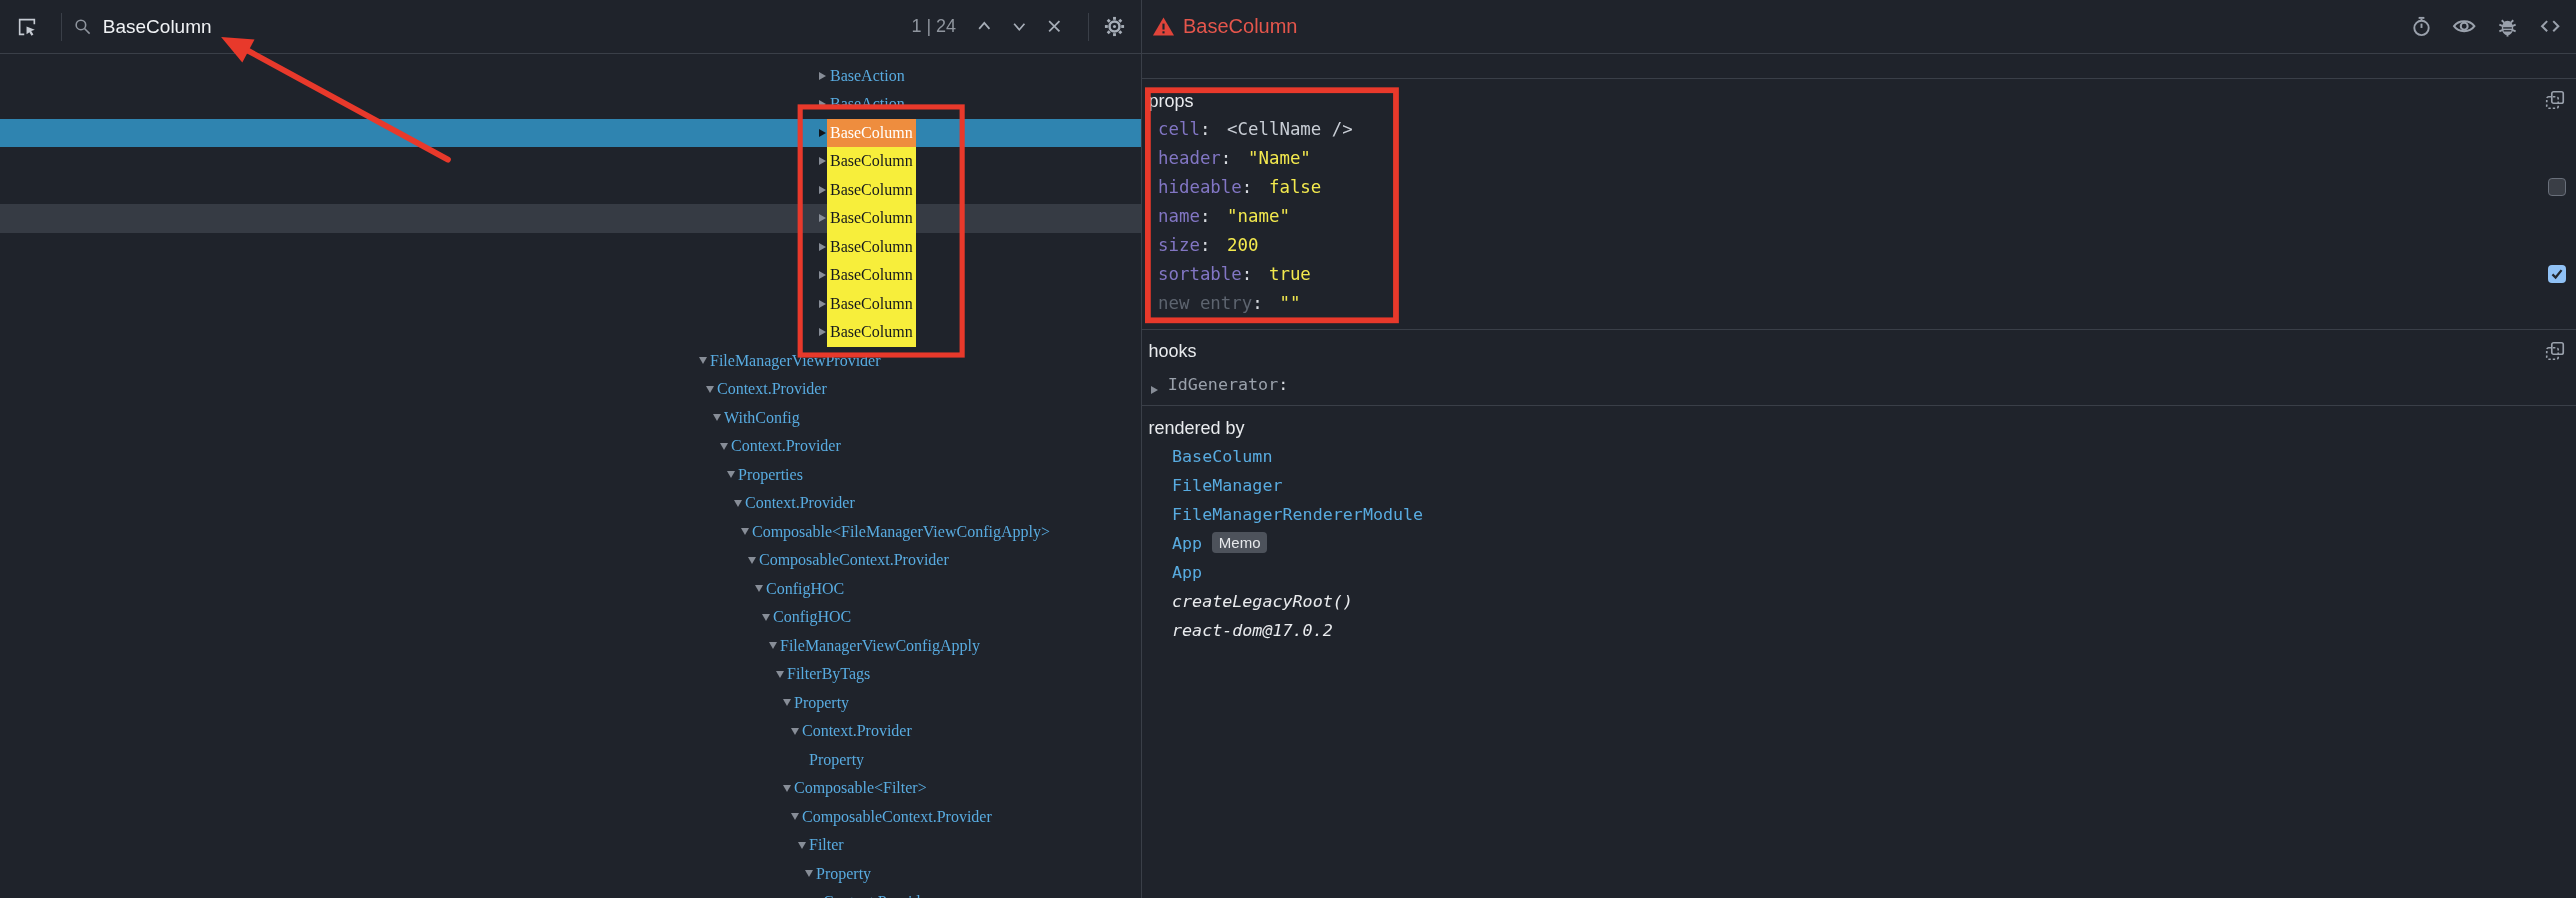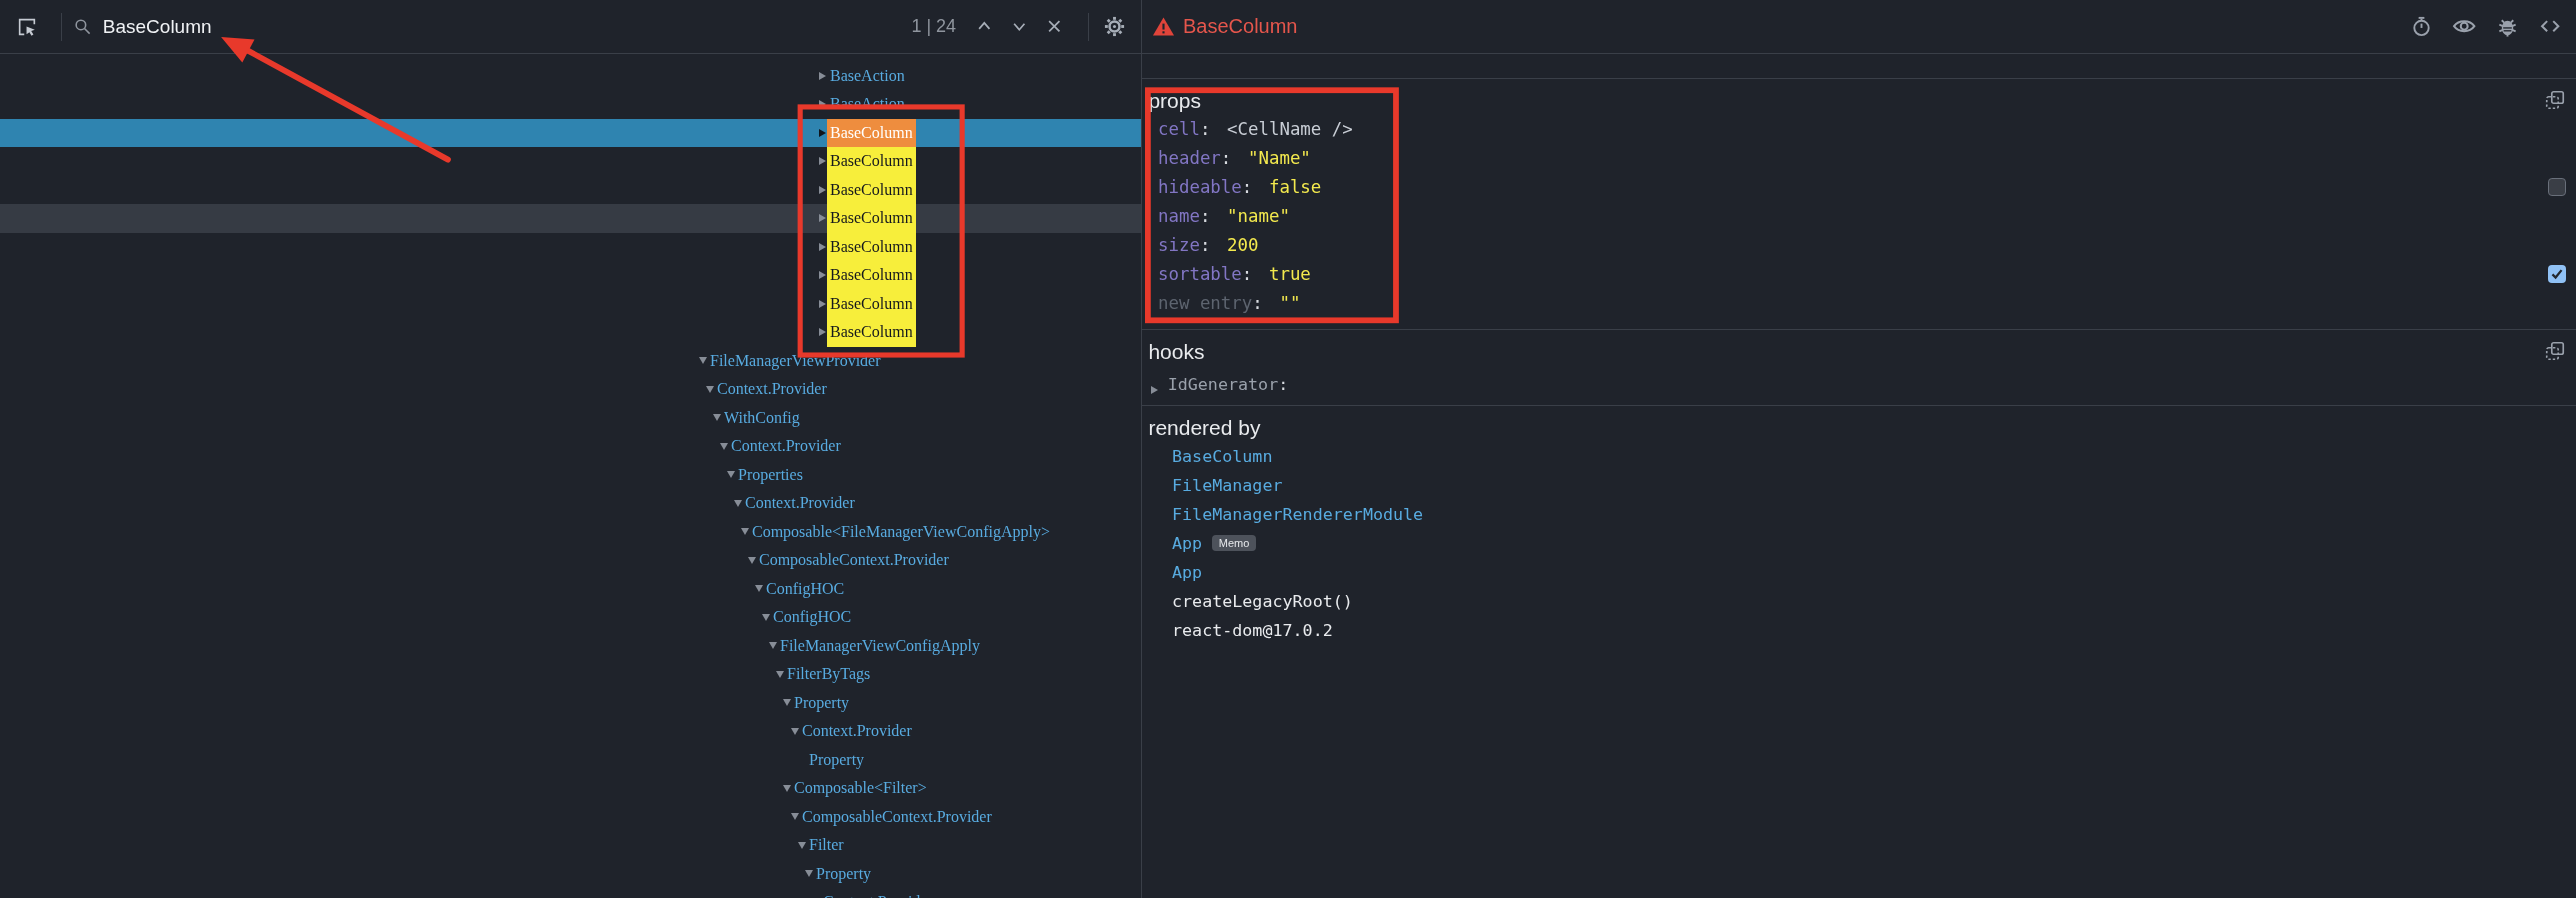--- a/index.html
+++ b/index.html
@@ -39,35 +39,35 @@
   .lbl{font-family:Liberation Serif, serif;font-size:16px;color:var(--blue);height:100%;display:flex;align-items:center;padding:0 3.2px;margin-left:-3.2px;white-space:pre;}
   .row.sel .lbl{color:#fff;}
   .lbl.hl-y{background:var(--yellow);color:var(--hltext);}
   .lbl.hl-o{background:var(--orange);color:var(--hltext);}
 
   
   #rp{position:absolute;left:1142px;top:54px;right:0;bottom:0;overflow:hidden;}
   #rp .gap{height:25px;border-bottom:1.3px solid var(--divider);}
   .section{position:relative;border-bottom:1.3px solid var(--divider);padding:9px 0 11.6px 0;}
   .section:last-child{border-bottom:none;}
-  .sec-title{color:var(--white);font-size:21px;padding-left:6.4px;height:26px;display:flex;align-items:center;}
+  .sec-title{color:var(--white);font-size:18px;padding-left:6.4px;height:26px;display:flex;align-items:center;}
   .prow{height:29px;display:flex;align-items:center;padding-left:16px;position:relative;font-family:"DejaVu Sans Mono",monospace;font-size:17.4px;white-space:pre;}
   .pkey{color:var(--purple);}
   .pkey.dim{color:var(--dim);}
   .pcolon{color:#d8dbe0;}
   .pval{margin-left:16.7px;}
   .pval.string,.pval.boolean,.pval.number{color:var(--val);}
   .pval.element{color:var(--elem);}
   .hrow{height:29px;display:flex;align-items:flex-end;padding-left:9px;font-family:"DejaVu Sans Mono",monospace;font-size:16.7px;}
   .hrow .tw{width:16.7px;}
   .hkey{color:var(--graytxt);}
   .rrow{height:29px;display:flex;align-items:center;padding-left:30px;font-family:"DejaVu Sans Mono",monospace;font-size:16.7px;}
   .rrow .link{color:var(--blue);cursor:pointer;}
-  .rrow .plain{color:var(--white);}
-  .memo-badge{background:var(--badge);color:#e6e8eb;font-family:"Liberation Sans",sans-serif;font-size:11px;border-radius:3.9px;padding:1.9px 6.4px;margin-left:10.3px;}
+  .rrow .plain{color:var(--white);font-style:italic;}
+  .memo-badge{background:var(--badge);color:#e6e8eb;font-family:"Liberation Sans",sans-serif;font-size:15px;border-radius:3.9px;padding:1.9px 6.4px;margin-left:10.3px;}
   .copy-btn{position:absolute;top:10.3px;right:10.3px;width:22px;height:22px;cursor:pointer;}
   .cb{position:absolute;right:10.3px;top:50%;transform:translateY(-50%);width:18px;height:18px;border-radius:3.9px;cursor:pointer;}
   .cb.off{background:#3a3e46;border:1.3px solid #696f7a;}
   .cb.on{background:var(--cbon);display:flex;align-items:center;justify-content:center;}
 
   
   #ann{position:absolute;left:0;top:0;pointer-events:none;z-index:50;}
 
   svg.ic{display:block;}
 </style>

